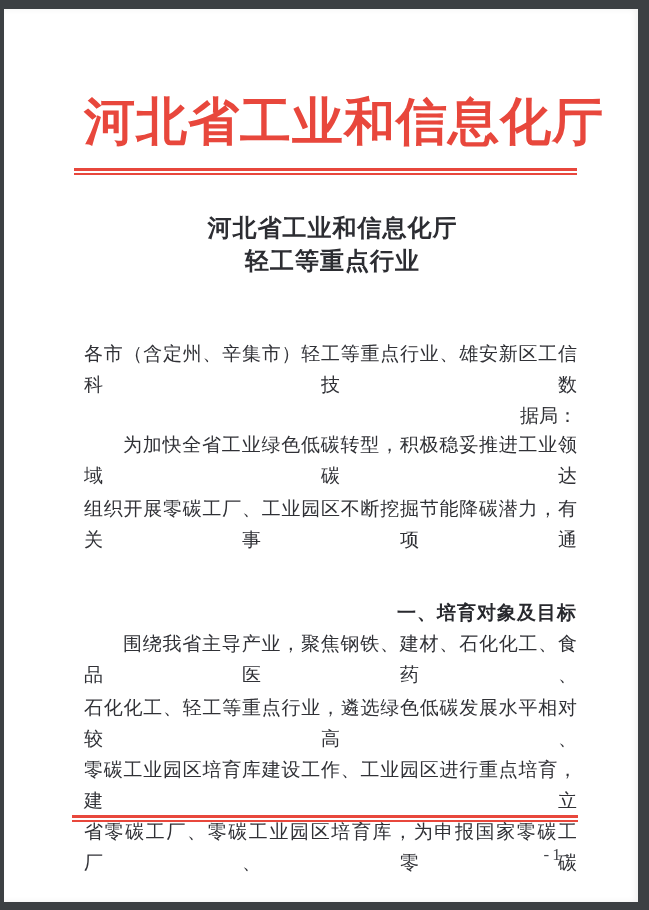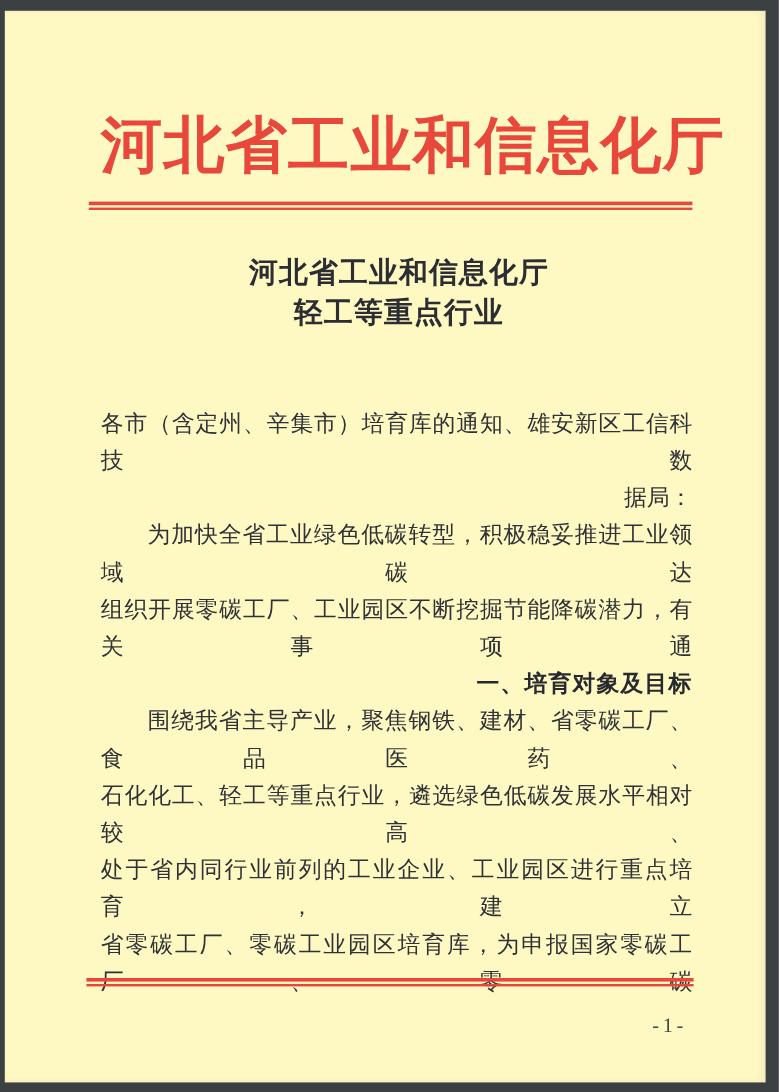--- a/index.html
+++ b/index.html
@@ -13,21 +13,21 @@
     overflow: hidden;
     background: #3c4043; 
     font-family: "Liberation Serif", "DejaVu Serif", serif;
   }
   .page {
     position: absolute;
     left: 4px;
     top: 9px;
     width: 634px;
     height: 893px;
-    background: #fef9c3;
+    background: #ffffff;
     box-shadow: inset -3px 0 6px rgba(0,0,0,0.06);
   }
   .content {
     position: absolute;
     left: 80px;
     top: 0;
     width: 497px;
   }
   
   .letterhead {
@@ -88,25 +88,27 @@
     white-space: nowrap;
     text-align: right;
   }
   .doc-body .line.just {
     white-space: normal;
     text-align: justify;
     text-align-last: justify;
   }
   .doc-body .line.ind {
     text-indent: 39px;
+    font-family: Liberation Mono, monospace;
   }
   .doc-body .line.bold {
     font-weight: bold;
     color: #28292e;
     letter-spacing: 1px;
+    margin-top: 44px;
   }
   
   .page-number {
     position: absolute;
     left: 526px;
     top: 836px;
     width: 56px;
     text-align: center;
     font-size: 17px;
     color: #44464b;
@@ -121,28 +123,28 @@
 
   <div class="content">
     <div class="letterhead">河北省工业和信息化厅</div>
 
     <div class="doc-title">
       <div>河北省工业和信息化厅</div>
       <div>轻工等重点行业</div>
     </div>
 
     <div class="doc-body">
-        <div class="line just">各市（含定州、辛集市）培育库的通知、雄安新区工信科技数</div>
+        <div class="line just">各市（含定州、辛集市）轻工等重点行业、雄安新区工信科技数</div>
         <div class="line">据局：</div>
         <div class="line just ind">为加快全省工业绿色低碳转型，积极稳妥推进工业领域碳达</div>
         <div class="line just">组织开展零碳工厂、工业园区不断挖掘节能降碳潜力，有关事项通</div>
         <div class="line ind bold">一、培育对象及目标</div>
-        <div class="line just ind">围绕我省主导产业，聚焦钢铁、建材、省零碳工厂、食品医药、</div>
+        <div class="line just ind">围绕我省主导产业，聚焦钢铁、建材、石化化工、食品医药、</div>
         <div class="line just">石化化工、轻工等重点行业，遴选绿色低碳发展水平相对较高、</div>
-        <div class="line just">处于省内同行业前列的工业企业、工业园区进行重点培育，建立</div>
+        <div class="line just">零碳工业园区培育库建设工作、工业园区进行重点培育，建立</div>
         <div class="line just">省零碳工厂、零碳工业园区培育库，为申报国家零碳工厂、零碳</div>
       </div>
   </div>
 
   <div class="red-rule rule-top"></div>
 
   <div class="red-rule rule-bottom"></div>
 
   <div class="page-number">-1-</div>
 

